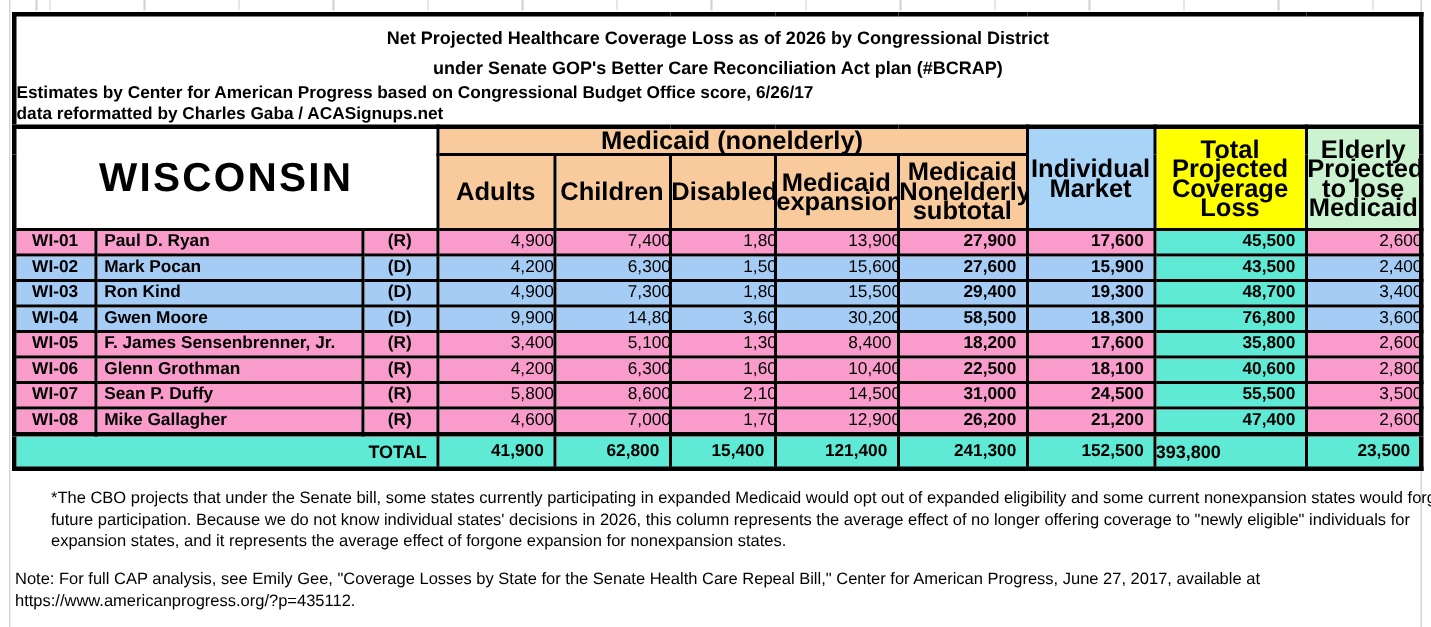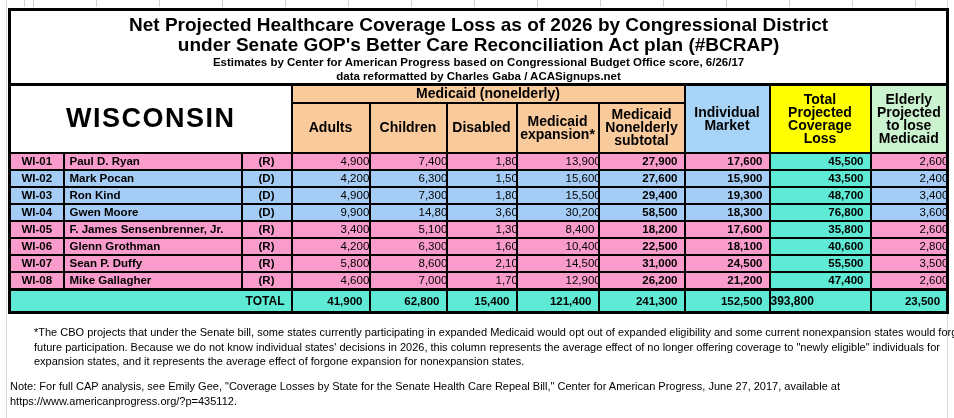--- a/index.html
+++ b/index.html
@@ -17,31 +17,31 @@
   .grid-right { position:absolute; left:947px; top:0; width:1px; height:418px; background:#d6d6d6; }
 
   table.main {
     position:absolute; left:8px; top:8px; width:938px;
     border-collapse:collapse; table-layout:fixed;
     border:3px solid #000;
   }
   td,th { border:2px solid #000; padding:0; font-size:11.5px; overflow:hidden; }
 
   .titlecell { background:#fff; border-bottom:3px solid #000; height:72px; }
-  .t-big  { font-size:19px; font-weight:bold; text-align:center; line-height:20px; }
-  .t-sub  { font-size:11.5px; font-weight:bold; text-align:center; line-height:14px; }
+  .t-big  { font-size:12px; font-weight:bold; text-align:center; line-height:20px; }
+  .t-sub  { font-size:11.5px; font-weight:bold; text-align:left; line-height:14px; }
   .t-pad  { padding-top:3px; }
 
   .state-cell {
     background:#fff; font-size:27px; font-weight:900; letter-spacing:1.5px;
     text-align:center; vertical-align:middle;
   }
   tr.hdr1 { height:18px; }
   tr.hdr2 { height:50px; }
-  th.hcell { font-weight:bold; font-size:14px; line-height:13px; text-align:center; vertical-align:middle; }
+  th.hcell { font-weight:bold; font-size:17px; line-height:13px; text-align:center; vertical-align:middle; }
 
   .peach { background:#F9CB9C; }
   .hblue { background:#A8D4F8; }
   .yell  { background:#FFFF00; }
   .grn   { background:#CCF3CF;margin-left:16px; }
 
   tr.data { height:17px; }
   tr.rp td { background:#F99CCB; }  
   tr.rb td { background:#A4CCF4; }  
   tr.data td { line-height:15px; }

